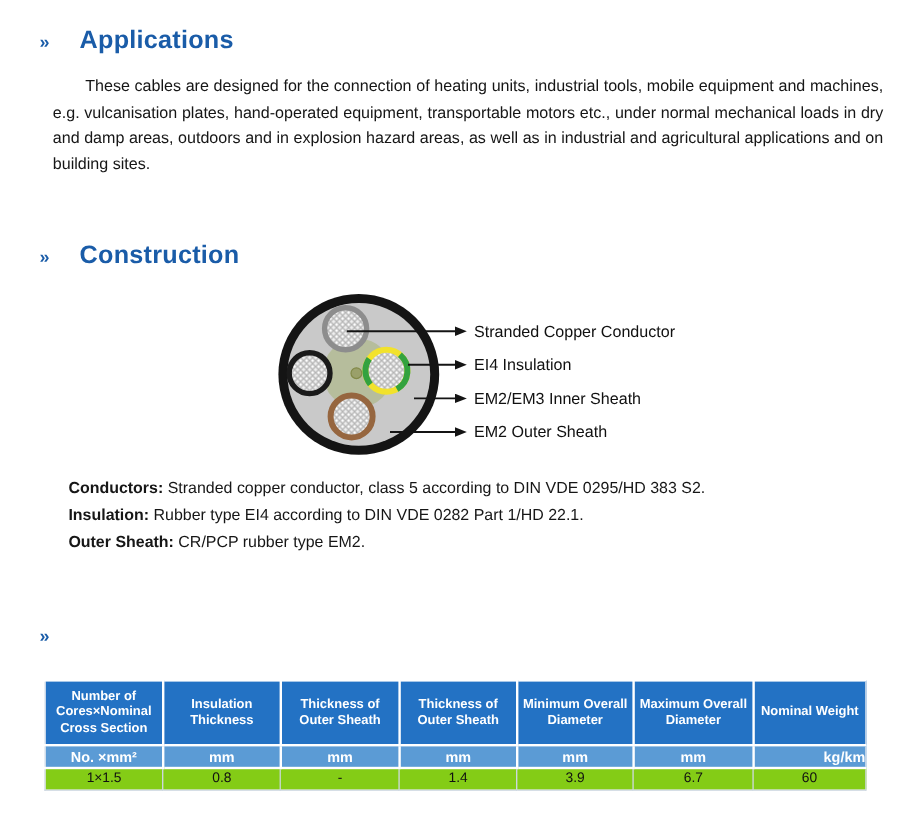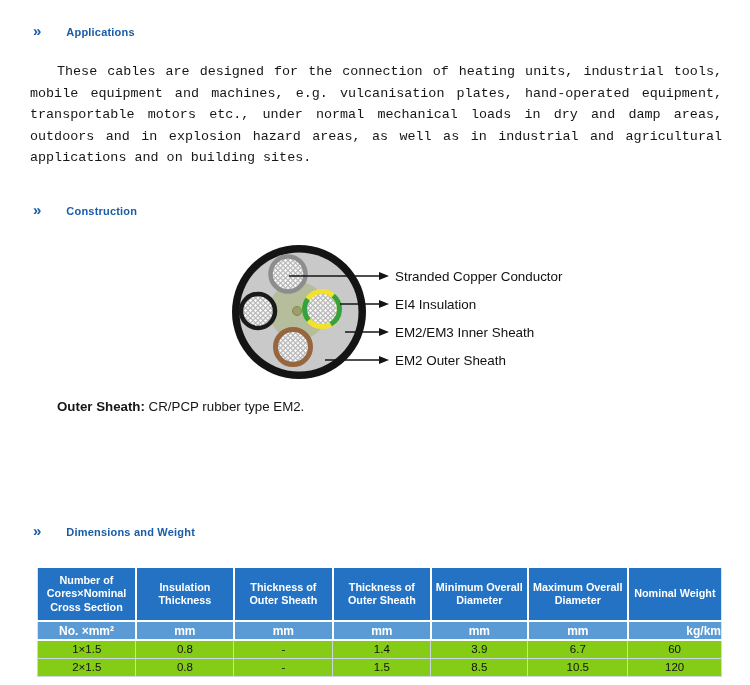--- a/index.html
+++ b/index.html
@@ -23,37 +23,36 @@
     display: flex;
     align-items: baseline;
     color: #1a5ca8;
     font-weight: bold;
   }
   .sec-heading .bullet {
     font-size: 15px;
     margin-right: 25px;
   }
   .sec-heading .label {
-    font-size: 11px;
+    font-size: 21px;
     letter-spacing: 0.2px;
     text-align: right;
   }
 
   
   #applications-paragraph {
     position: absolute;
     top: 61px;
-    left: 30px;
+    left: 44px;
     width: 692px;
     font-size: 13.4px;
     line-height: 21.6px;
     text-align: justify;
     text-indent: 27px;
     color: #161616;
-    font-family: Liberation Mono, monospace;
   }
 
   
   #cable-diagram {
     position: absolute;
     top: 243px;
     left: 228px;
   }
   .callout-label {
     font-size: 13.4px;
@@ -172,26 +171,27 @@
       <line x1="97" y1="117" x2="152" y2="117" marker-end="url(#arrowhead)"></line>
     </g>
 
     <text class="callout-label" x="167" y="37.5">Stranded Copper Conductor</text>
     <text class="callout-label" x="167" y="65.5">EI4 Insulation</text>
     <text class="callout-label" x="167" y="93.5">EM2/EM3 Inner Sheath</text>
     <text class="callout-label" x="167" y="121.5">EM2 Outer Sheath</text>
   </svg>
 
   <div id="construction-specs">
+    <div class="spec-line"><span class="spec-label">Conductors:</span><span class="spec-text"> Stranded copper conductor, class 5 according to DIN VDE 0295/HD 383 S2.</span></div>
+    <div class="spec-line"><span class="spec-label">Insulation:</span><span class="spec-text"> Rubber type EI4 according to DIN VDE 0282 Part 1/HD 22.1.</span></div>
     <div class="spec-line"><span class="spec-label">Outer Sheath:</span><span class="spec-text"> CR/PCP rubber type EM2.</span></div>
   </div>
 
   <div class="sec-heading" style="top:522px;">
     <span class="bullet">»</span>
-    <span class="label">Dimensions and Weight</span>
   </div>
 
   <table id="dimensions-table">
     <colgroup>
       <col style="width:14.4%">
         <col style="width:14.3%">
         <col style="width:14.5%">
       <col style="width:14.3%">
         <col style="width:14.2%">
         <col style="width:14.6%">
@@ -220,25 +220,16 @@
       </tr>
       <tr class="data-row">
         <td>1×1.5</td>
         <td>0.8</td>
         <td>-</td>
         <td>1.4</td>
         <td>3.9</td>
         <td>6.7</td>
         <td>60</td>
       </tr>
-      <tr class="data-row">
-        <td>2×1.5</td>
-        <td>0.8</td>
-        <td>-</td>
-        <td>1.5</td>
-        <td>8.5</td>
-        <td>10.5</td>
-        <td>120</td>
-      </tr>
     </tbody>
   </table>
 
 </div>
 
 </body></html>

